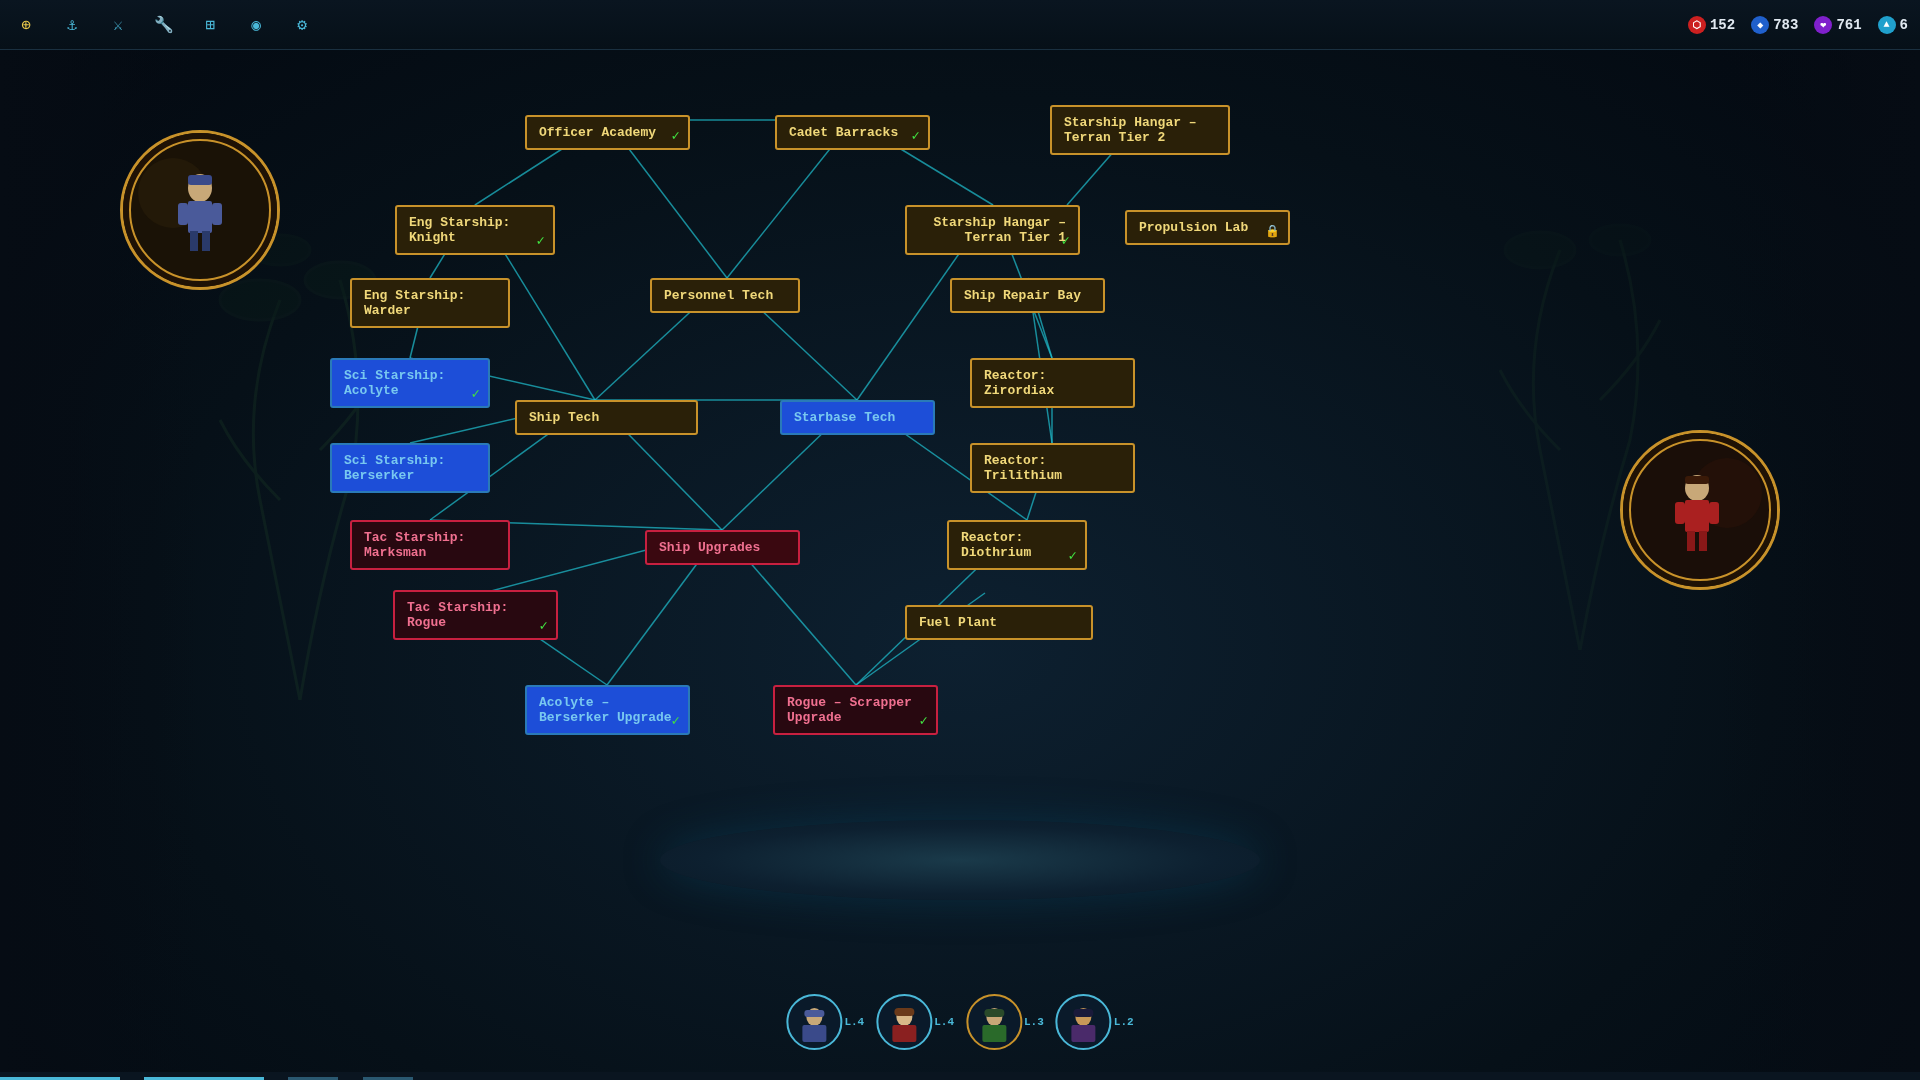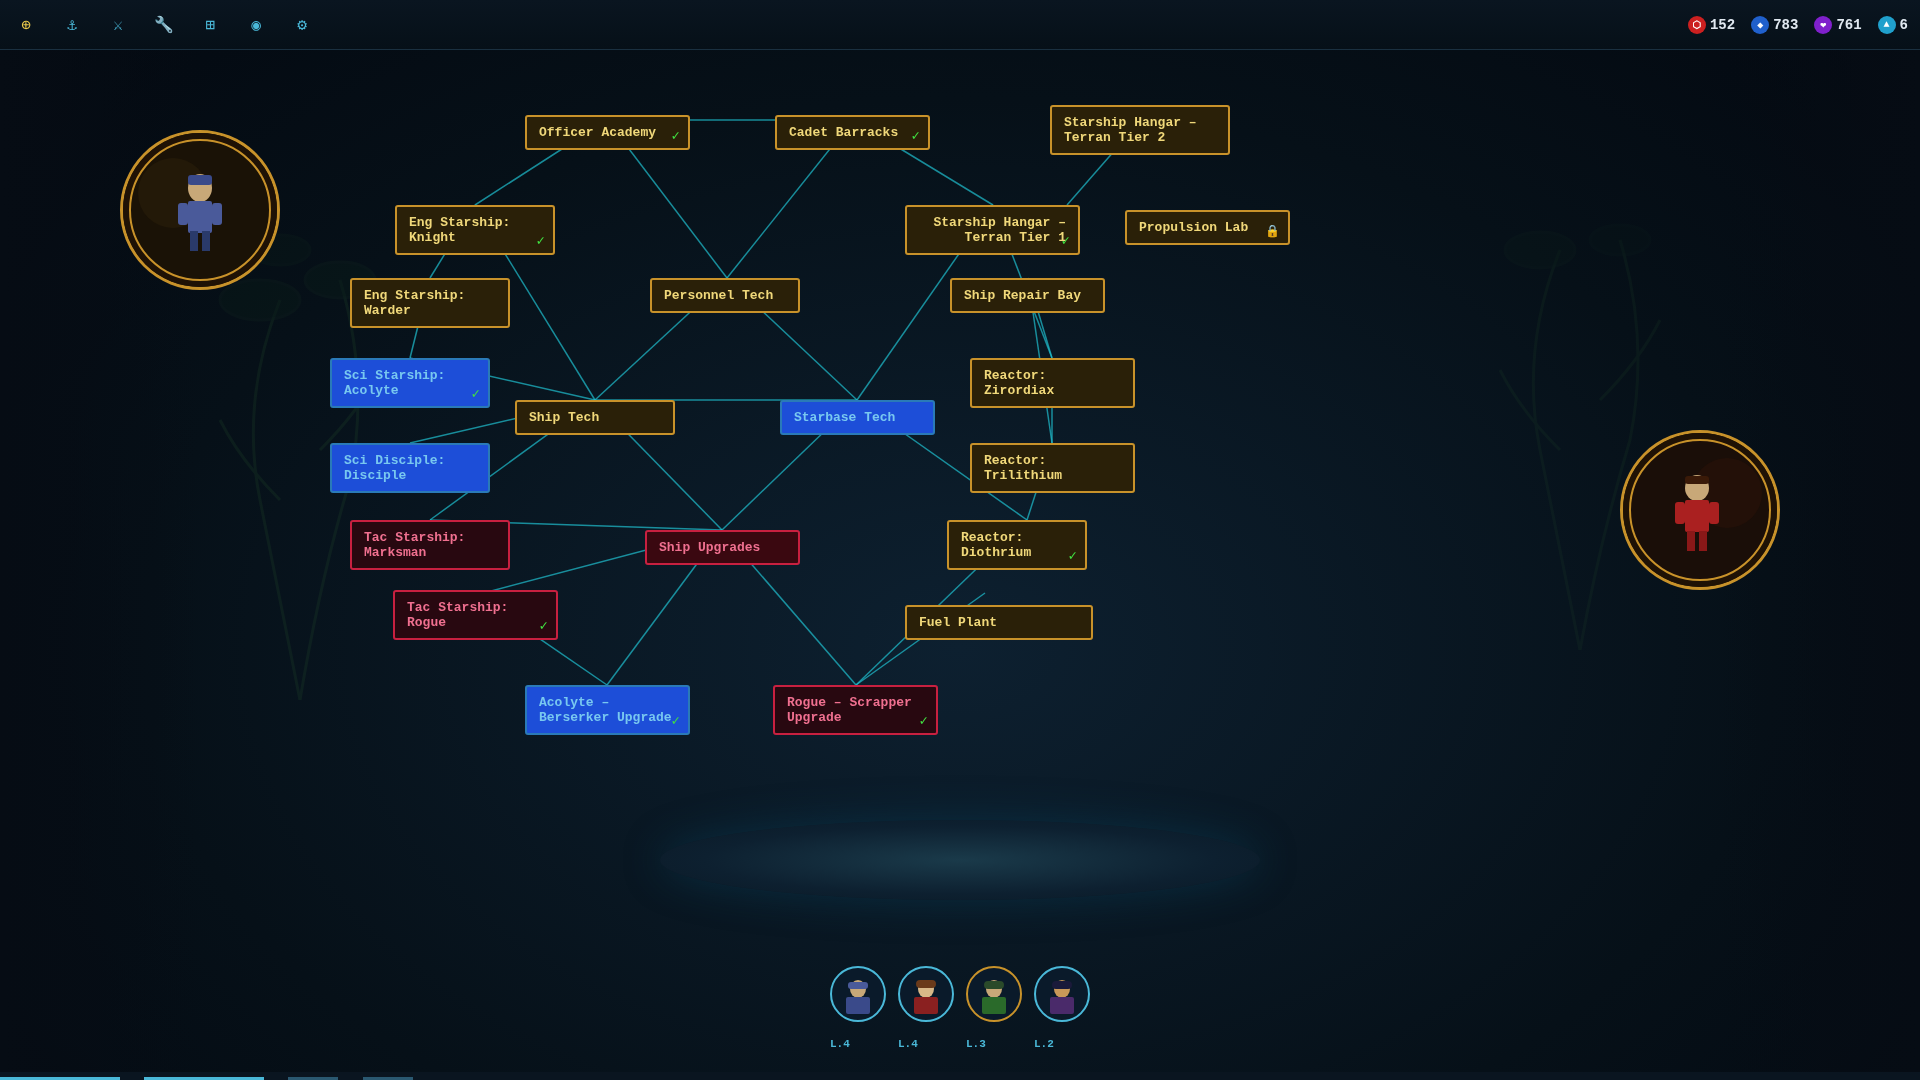--- a/index.html
+++ b/index.html
@@ -231,22 +231,23 @@
       bottom: 30px;
       left: 50%;
       transform: translateX(-50%);
       display: flex;
       gap: 12px;
       z-index: 20;
     }
 
     .bottom-portrait {
       display: flex;
-      flex-direction: column;
-      gap: 16px;
+      flex-direction: row;
+      align-items: center;
+      gap: 2px;
     }
 
     .bottom-portrait-img {
       width: 56px;
       height: 56px;
       border-radius: 50%;
       border: 2px solid #4ab8d8;
       background: #0a1a2a;
       display: flex;
       align-items: center;
@@ -455,34 +456,34 @@
 
   <div class="node node-gold" style="left:950px; top:228px; width:155px;">
     <span>Ship Repair Bay</span>
   </div>
 
   <div class="node node-blue" style="left:330px; top:308px; width:160px;">
     <span>Sci Starship: Acolyte</span>
     <span class="check-badge">✓</span>
   </div>
 
-  <div class="node node-gold" style="left:515px; top:350px; width:160px;">
+  <div class="node node-gold" style="left:515px; top:350px; width:183px;">
     <span>Ship Tech</span>
   </div>
 
   <div class="node node-blue" style="left:780px; top:350px; width:155px;">
     <span>Starbase Tech</span>
   </div>
 
   <div class="node node-gold" style="left:970px; top:308px; width:165px;">
     <span>Reactor: Zirordiax</span>
   </div>
 
   <div class="node node-blue" style="left:330px; top:393px; width:160px;">
-    <span>Sci Disciple: Disciple</span>
+    <span>Sci Starship: Berserker</span>
   </div>
 
   <div class="node node-gold" style="left:970px; top:393px; width:165px;">
     <span>Reactor: Trilithium</span>
   </div>
 
   <div class="node node-red" style="left:350px; top:470px; width:160px;">
     <span>Tac Starship: Marksman</span>
   </div>
 

